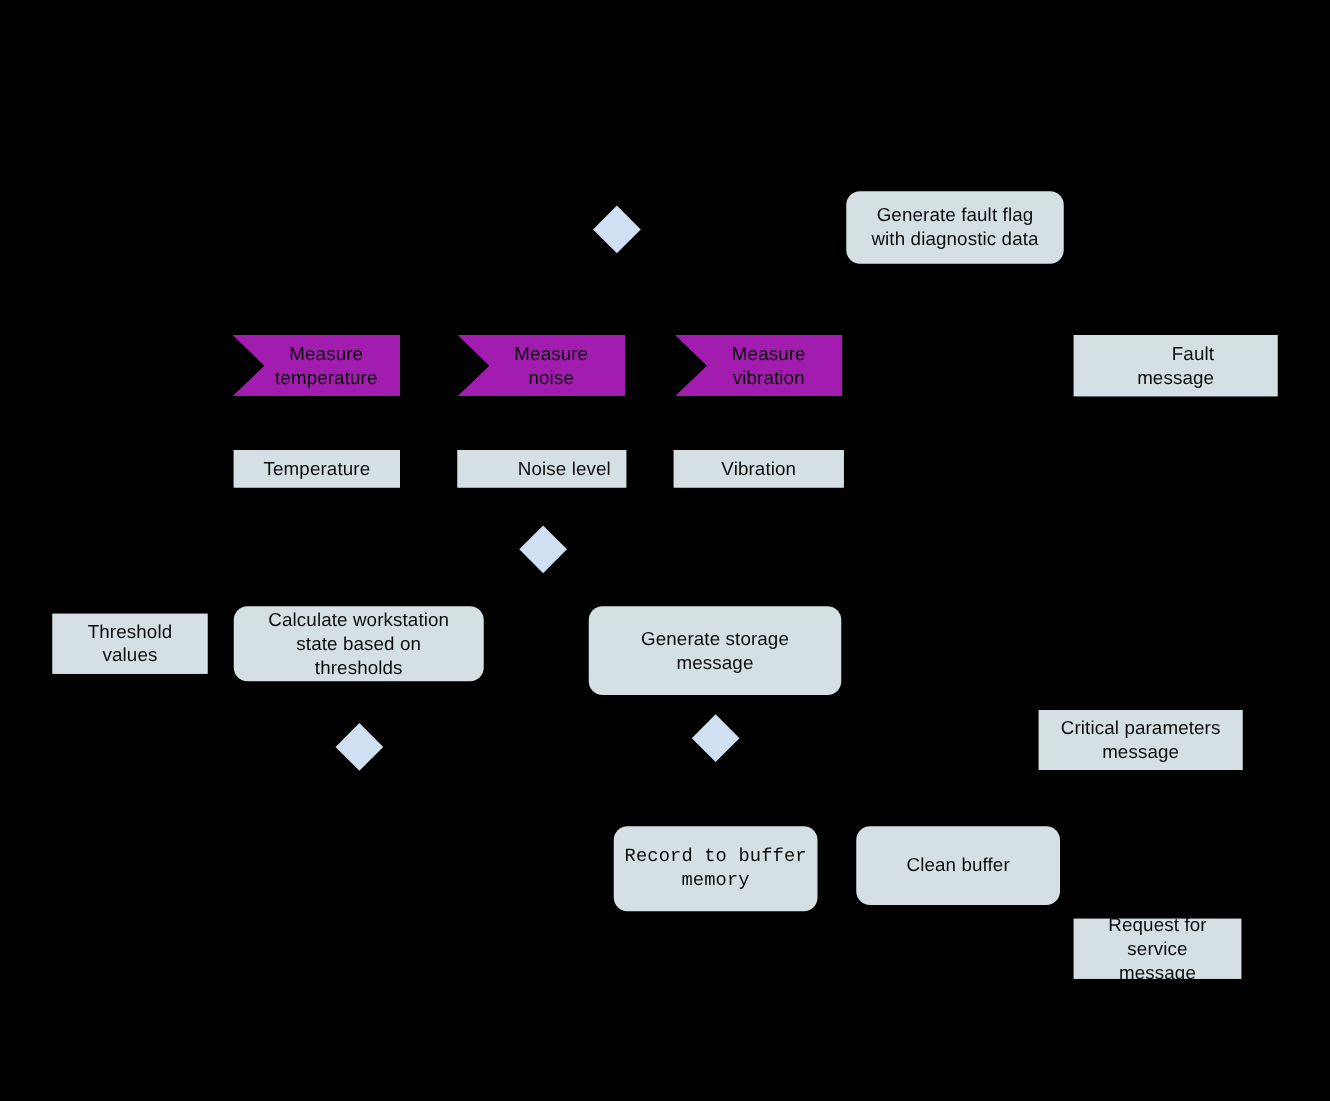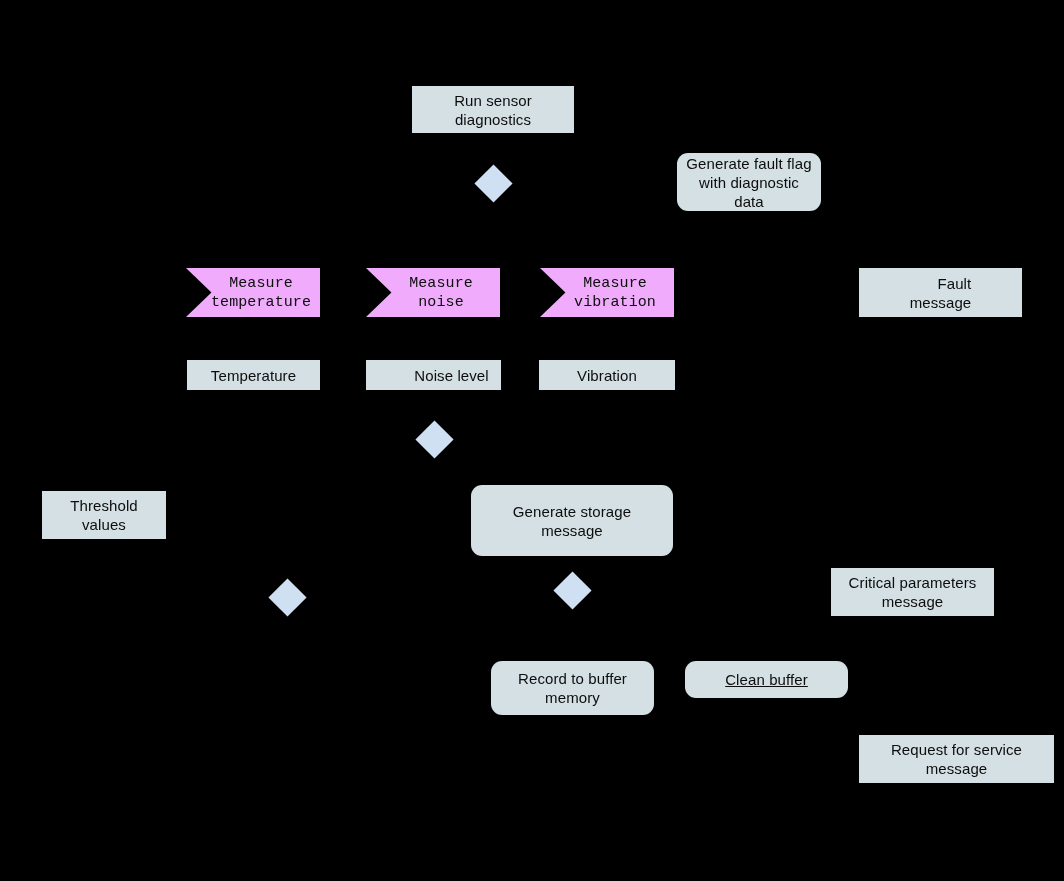--- a/index.html
+++ b/index.html
@@ -35,23 +35,22 @@
     background: #d4e0e4;
     border: 1px solid #d4e0e4;
   }
   
   .round {
     background: #d4e0e4;
     border-radius: 11px;
   }
   
   .chevron {
-    background: #f0abfc;
+    background: #a21caf;
     clip-path: polygon(0 0, 100% 0, 100% 100%, 0 100%, 19% 50%);
-    font-family: Liberation Mono, monospace;
   }
   .chevron .node-label {
     margin-left: 16px;
   }
   
   .diamond {
     position: absolute;
     background: #cfe0f2;
     transform: rotate(45deg);
   }
@@ -59,26 +58,22 @@
     display: block;
     padding: 0 6px;
     white-space: pre-line;
   }
 </style>
 </head>
 <body>
 
 <div id="canvas">
 
-  <div class="node rect" style="left:412px; top:86px; width:162px; height:47px;">
-    <span class="node-label">Run sensor
-diagnostics</span>
-  </div>
 
-  <div class="node round" style="left:677px; top:153px; width:144px; height:58px;">
+  <div class="node round" style="left:677px; top:153px; width:174px; height:58px;">
     <span class="node-label">Generate fault flag
 with diagnostic data</span>
   </div>
 
   <div class="node rect" style="left:859px; top:268px; width:163px; height:49px;text-align:right;">
     <span class="node-label">Fault
 message</span>
   </div>
 
   <div class="node chevron" style="left:186px; top:268px; width:134px; height:49px;">
@@ -106,41 +101,46 @@
 
   <div class="node rect" style="left:539px; top:360px; width:136px; height:30px;">
     <span class="node-label">Vibration</span>
   </div>
 
   <div class="node rect" style="left:42px; top:491px; width:124px; height:48px;">
     <span class="node-label">Threshold
 values</span>
   </div>
 
+  <div class="node round" style="left:187px; top:485px; width:200px; height:60px;">
+    <span class="node-label">Calculate workstation
+state based on
+thresholds</span>
+  </div>
 
   <div class="node round" style="left:471px; top:485px; width:202px; height:71px;">
     <span class="node-label">Generate storage
 message</span>
   </div>
 
   <div class="node rect" style="left:831px; top:568px; width:163px; height:48px;">
     <span class="node-label">Critical parameters
 message</span>
   </div>
 
-  <div class="node round" style="left:491px; top:661px; width:163px; height:54px;">
+  <div class="node round" style="left:491px; top:661px; width:163px; height:68px;font-family:Liberation Mono, monospace;">
     <span class="node-label">Record to buffer
 memory</span>
   </div>
 
-  <div class="node round" style="left:685px; top:661px; width:163px; height:37px;text-decoration:underline;">
+  <div class="node round" style="left:685px; top:661px; width:163px; height:63px;">
     <span class="node-label">Clean buffer</span>
   </div>
 
-  <div class="node rect" style="left:859px; top:735px; width:195px; height:48px;">
+  <div class="node rect" style="left:859px; top:735px; width:134px; height:48px;">
     <span class="node-label">Request for service
 message</span>
   </div>
 
   <div class="diamond" style="left:479.5px; top:169.5px; width:27px; height:27px;"></div>
 
   <div class="diamond" style="left:420.5px; top:425.5px; width:27px; height:27px;"></div>
 
   <div class="diamond" style="left:273.5px; top:583.5px; width:27px; height:27px;"></div>
 

